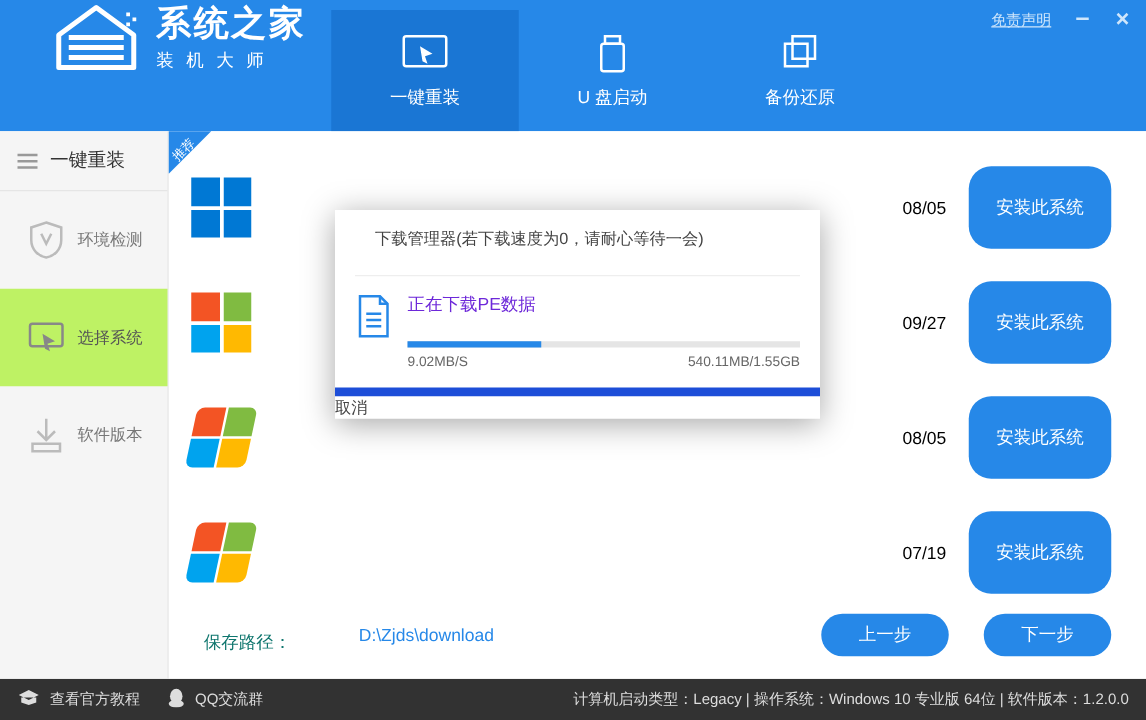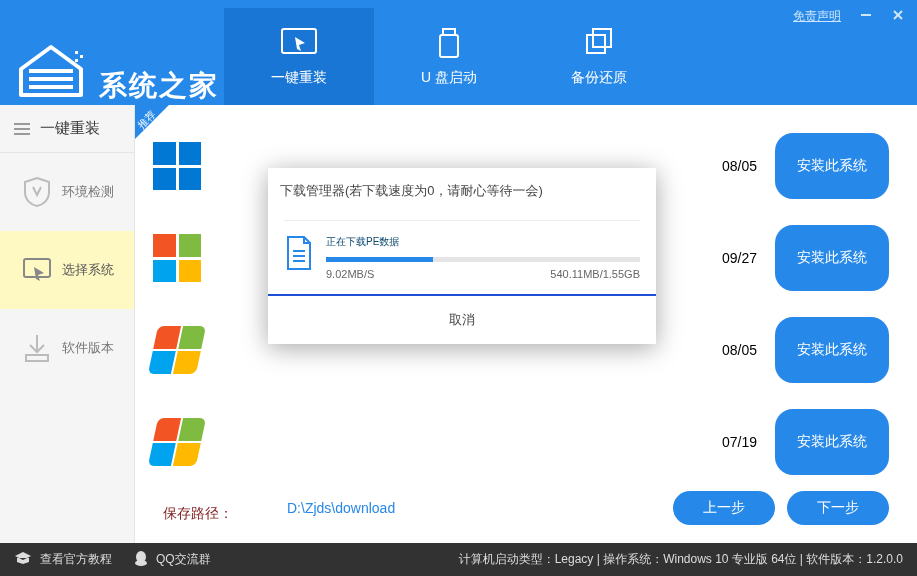--- a/index.html
+++ b/index.html
@@ -1,19 +1,19 @@
 <!DOCTYPE html>
 <html><head>
 <meta charset="utf-8">
 <style>
 * { margin: 0; padding: 0; box-sizing: border-box; font-family: "Microsoft YaHei", sans-serif; }
 body { width: 917px; height: 576px; overflow: hidden; background: #fff; position: relative; }
 
 .header { height: 105px; background: #2688e8; display: flex; align-items: stretch; color: #fff; }
-.logo-area { width: 224px; display: flex; align-items: flex-end; padding-left: 15px; gap: 12px; }
+.logo-area { width: 265px; display: flex; align-items: flex-start; padding-left: 41px; gap: 12px; }
 .logo-icon svg { width: 72px; height: 60px; }
 .logo-text .title { font-size: 28px; font-weight: bold; letter-spacing: 2px; }
 .logo-text .subtitle { font-size: 14px; letter-spacing: 10px; margin-top: 2px; }
 
 .tabs { display: flex; flex: 1; padding-top: 8px; }
 .tab { width: 150px; display: flex; flex-direction: column; align-items: center; justify-content: center; gap: 10px; cursor: pointer; }
 .tab.active { background: #1a76d4; }
 .tab-icon { width: 40px; height: 32px; }
 .tab-label { font-size: 14px; }
 
@@ -21,58 +21,58 @@
 .wc-btn { cursor: pointer; }
 
 .body { display: flex; height: 438px; }
 
 .sidebar { width: 135px; background: #f5f5f5; display: flex; flex-direction: column; border-right: 1px solid #e5e5e5; }
 .sb-top { display: flex; align-items: center; gap: 10px; padding: 14px 14px; border-bottom: 1px solid #e5e5e5; font-size: 15px; color: #333; }
 .hamburger { display: flex; flex-direction: column; gap: 3px; }
 .hamburger span { width: 16px; height: 2px; background: #999; }
 
 .sb-item { flex: 0 0 78px; display: flex; flex-direction: row; align-items: center; justify-content: center; gap: 8px; color: #777; font-size: 13px; cursor: pointer; }
-.sb-item.active { background: #fef9c3; color: #555; }
+.sb-item.active { background: #bef264; color: #555; }
 .sb-icon { width: 34px; height: 34px; color: #bbb; }
 .sb-item.active .sb-icon { color: #888; }
 
 .main { flex: 1; background: #fff; position: relative; padding: 18px 28px 0 18px; }
 .ribbon { position: absolute; top: 0; left: 0; width: 48px; height: 48px; overflow: hidden; }
 .ribbon::before { content: ""; position: absolute; top: -24px; left: -24px; width: 48px; height: 48px; background: #2688e8; transform: rotate(45deg); }
 .ribbon span { position: absolute; top: 8px; left: 2px; color: #fff; font-size: 10px; transform: rotate(-45deg); }
 
 .list { display: flex; flex-direction: column; gap: 26px; margin-top: 10px; }
 .row { display: flex; align-items: center; gap: 18px; }
 .os-icon { width: 48px; height: 48px; flex-shrink: 0; }
 .row-mid { flex: 1; }
 .row-date { width: 160px; text-align: right; color: #000000; font-size: 14px; }
 .install-btn { background: #2688e8; color: #fff; border: none; border-radius: 18px; padding: 24px 22px; font-size: 14px; cursor: pointer; }
 
 .footer-row { position: absolute; bottom: 18px; left: 28px; right: 28px; display: flex; align-items: center; }
-.save-label { color: #7f1d1d; font-size: 14px; margin-right: 18px; margin-top: 12px; }
+.save-label { color: #0f766e; font-size: 14px; margin-right: 18px; margin-top: 12px; }
 .save-path { color: #2688e8; font-size: 14px; margin-left: 36px; }
-.nav-btns { margin-left: auto; display: flex; gap: 12px; }
+.nav-btns { margin-left: auto; display: flex; gap: 28px; }
 .nav-btn { background: #2688e8; color: #fff; border: none; border-radius: 18px; padding: 8px 30px; font-size: 14px; cursor: pointer; }
 
 .statusbar { height: 33px; background: #323232; color: #ddd; display: flex; align-items: center; font-size: 12px; padding: 0 14px; gap: 22px; }
 .status-left { display: flex; align-items: center; gap: 8px; cursor: pointer; }
 .status-right { margin-left: auto; }
 
 
 .modal { position: absolute; top: 168px; left: 268px; width: 388px; background: #fff; box-shadow: 0 4px 24px rgba(0,0,0,0.35); }
-.modal-title { padding: 14px 12px 10px; font-size: 13px; color: #444; }
+.modal-title { padding: 14px 32px 10px; font-size: 13px; color: #444; }
 .modal-body { padding: 10px 16px 14px; }
 .dl-row { display: flex; gap: 12px; align-items: flex-start; border-top: 1px solid #eee; padding-top: 14px; }
 .file-icon { width: 30px; height: 36px; }
 .dl-info { flex: 1; }
-.dl-name { font-size: 10px; color: #0c4a6e; margin-bottom: 8px; }
+.dl-name { font-size: 14px; color: #6d28d9; margin-bottom: 20px; }
 .progress { height: 5px; background: #e5e5e5; margin-bottom: 6px; }
 .progress-bar { height: 100%; width: 34%; background: #2688e8; }
 .dl-stats { display: flex; justify-content: space-between; font-size: 11px; color: #666; }
-.modal-footer { border-top: 2px solid #1d4ed8; text-align: center; padding: 15px 0; font-size: 13px; color: #444; cursor: pointer; }
+.modal-footer { border-top: 7px solid #1d4ed8; padding: 0 0; font-size: 13px; color: #444; cursor: pointer; }
 
 
 .winq { display: grid; grid-template-columns: 1fr 1fr; grid-template-rows: 1fr 1fr; gap: 3px; width: 100%; height: 100%; }
 .winq.blue div { background: #0078d4; }
 .winq.color div:nth-child(1){background:#f35424;} .winq.color div:nth-child(2){background:#80bb41;} .winq.color div:nth-child(3){background:#00a3ee;} .winq.color div:nth-child(4){background:#ffb901;}
 .win7 { display: grid; grid-template-columns: 1fr 1fr; grid-template-rows: 1fr 1fr; gap: 2px; width: 100%; height: 100%; transform: skewX(-12deg); }
 .win7 div:nth-child(1){background:#f35424;border-top-left-radius:6px;} .win7 div:nth-child(2){background:#80bb41;border-top-right-radius:6px;} .win7 div:nth-child(3){background:#00a3ee;border-bottom-left-radius:6px;} .win7 div:nth-child(4){background:#ffb901;border-bottom-right-radius:6px;}
 </style>
 </head>
 <body>
@@ -82,20 +82,21 @@
     <span class="logo-icon">
       <svg viewBox="0 0 72 60">
           <path d="M6 28 L36 6 L66 28 L66 54 L6 54 Z M14 30 L58 30 M14 38 L58 38 M14 46 L58 46" stroke="#fff" stroke-width="4" fill="none" stroke-linejoin="round"></path>
           <rect x="60" y="10" width="3" height="3" fill="#fff"></rect>
           <rect x="65" y="14" width="3" height="3" fill="#fff"></rect>
           <rect x="60" y="18" width="3" height="3" fill="#fff"></rect>
         </svg>
     </span>
     <div class="logo-text">
       <div class="title">系统之家</div>
+      <div class="subtitle">装机大师</div>
     </div>
   </div>
   <div class="tabs">
     <div class="tab active">
       <span class="tab-icon"><svg viewBox="0 0 40 32">
             <rect x="3" y="2" width="34" height="24" rx="2" stroke="#fff" stroke-width="2" fill="none"></rect>
             <path d="M16 10 L26 16 L20 18 L22 24 L18 22 Z" fill="#fff"></path>
           </svg></span>
       <span class="tab-label">一键重装</span>
     </div>

